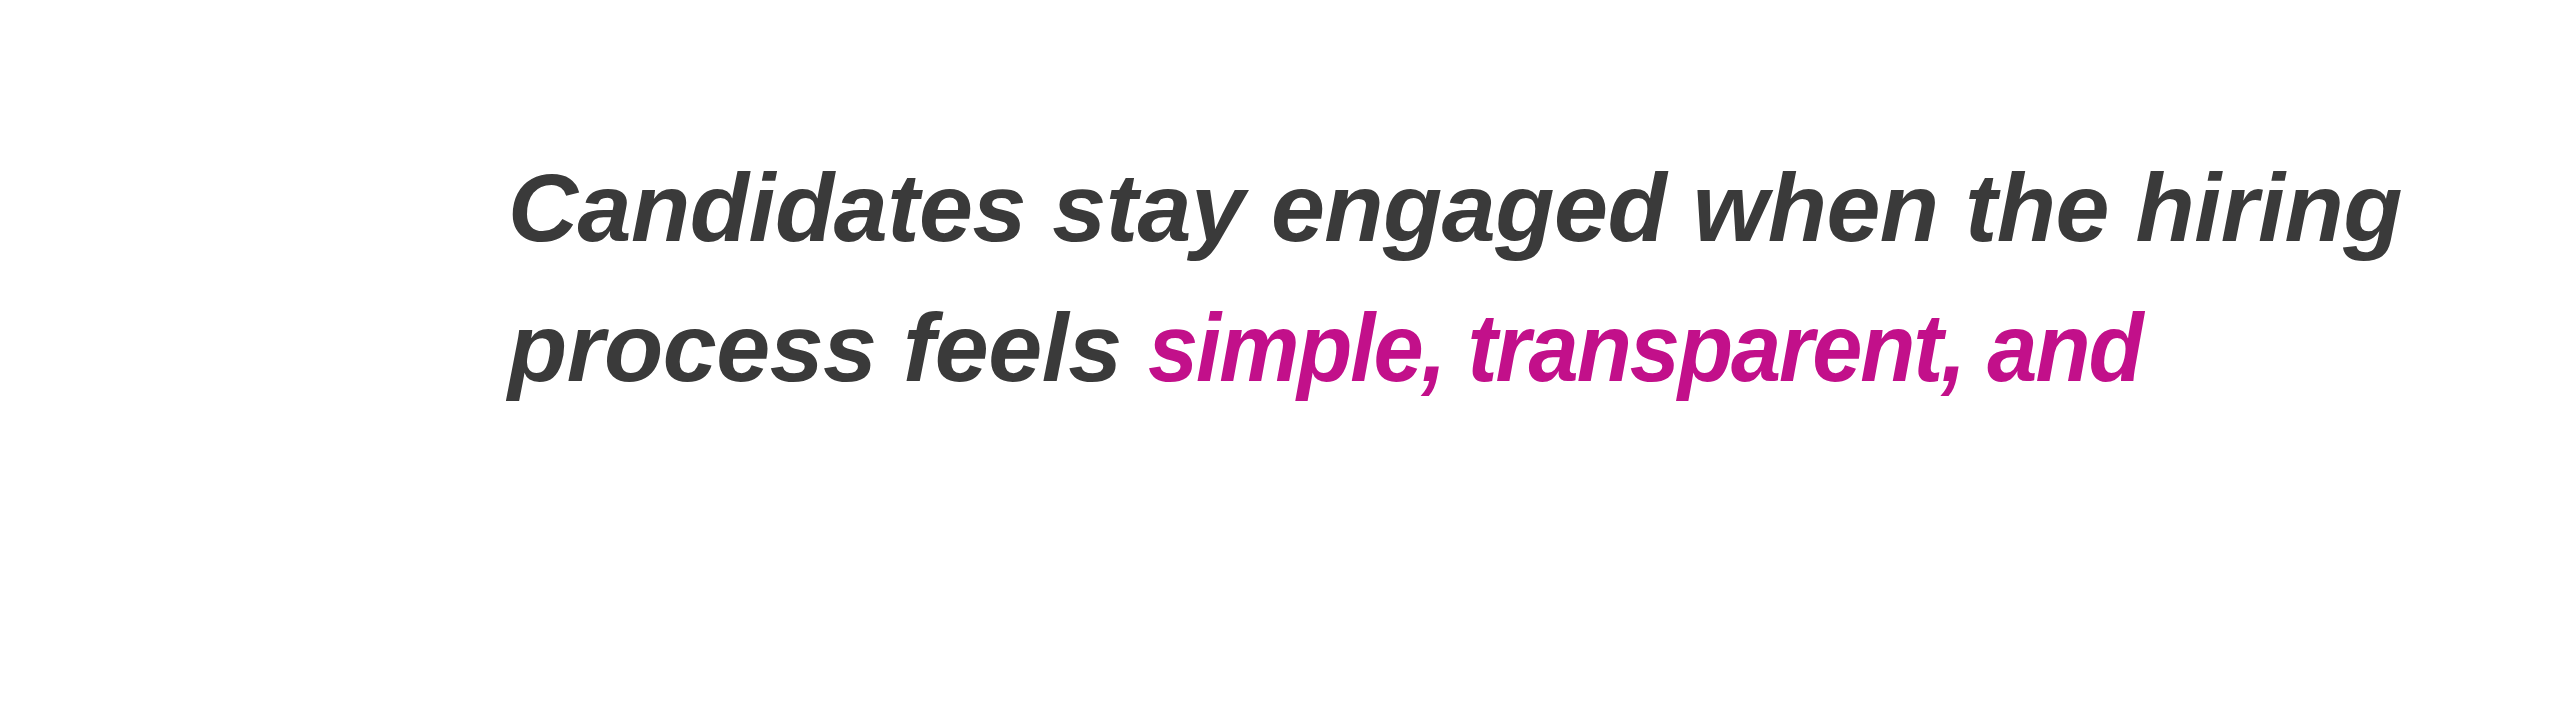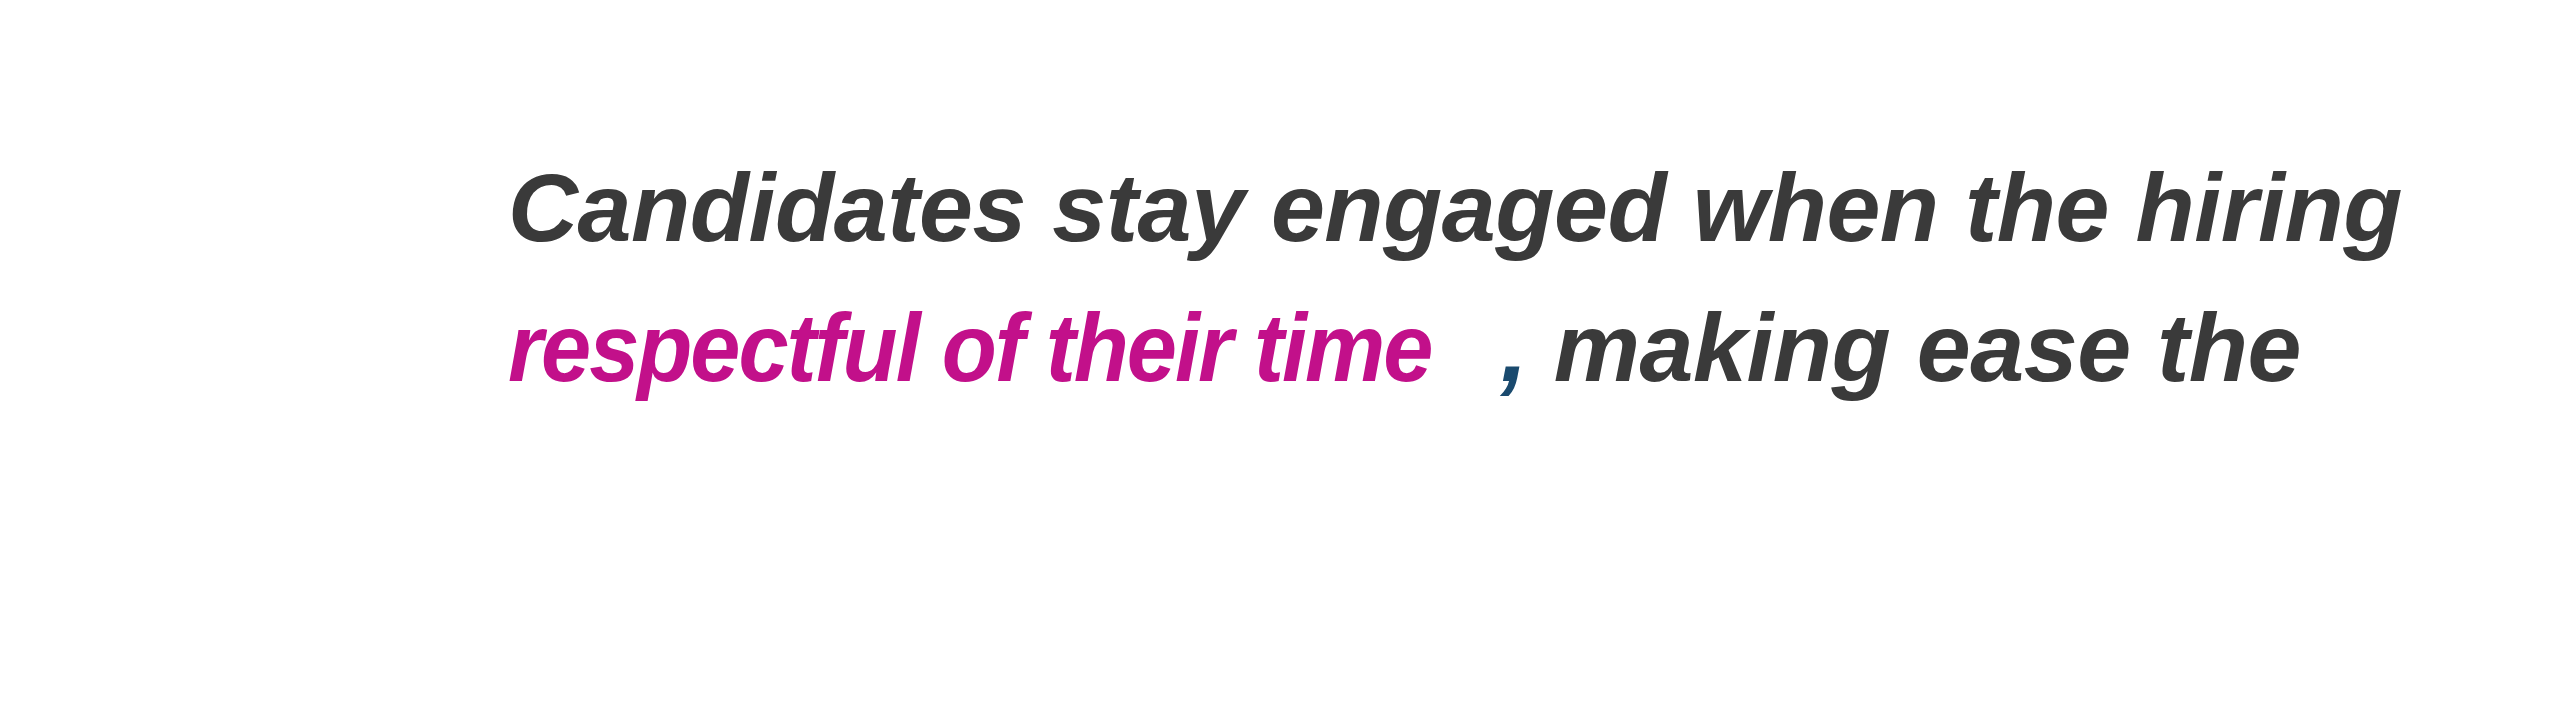--- a/index.html
+++ b/index.html
@@ -69,21 +69,21 @@
 <body>
 
 <div id="stage">
 
   <blockquote id="quote-block">
 
     <div class="quote-line">
       <span class="seg-plain">Candidates stay engaged when the hiring</span>
     </div>
 
+    <div class="quote-line">
+      <span class="seg-plain">process feels </span><span class="seg-accent">simple, transparent, and</span>
+    </div>
 
-    <div class="quote-line">
-      <span class="seg-accent">respectful of their time</span><span class="seg-navy">,</span><span class="seg-plain"> making ease the</span>
-    </div>
 
 
   </blockquote>
 
 </div>
 
 </body></html>

